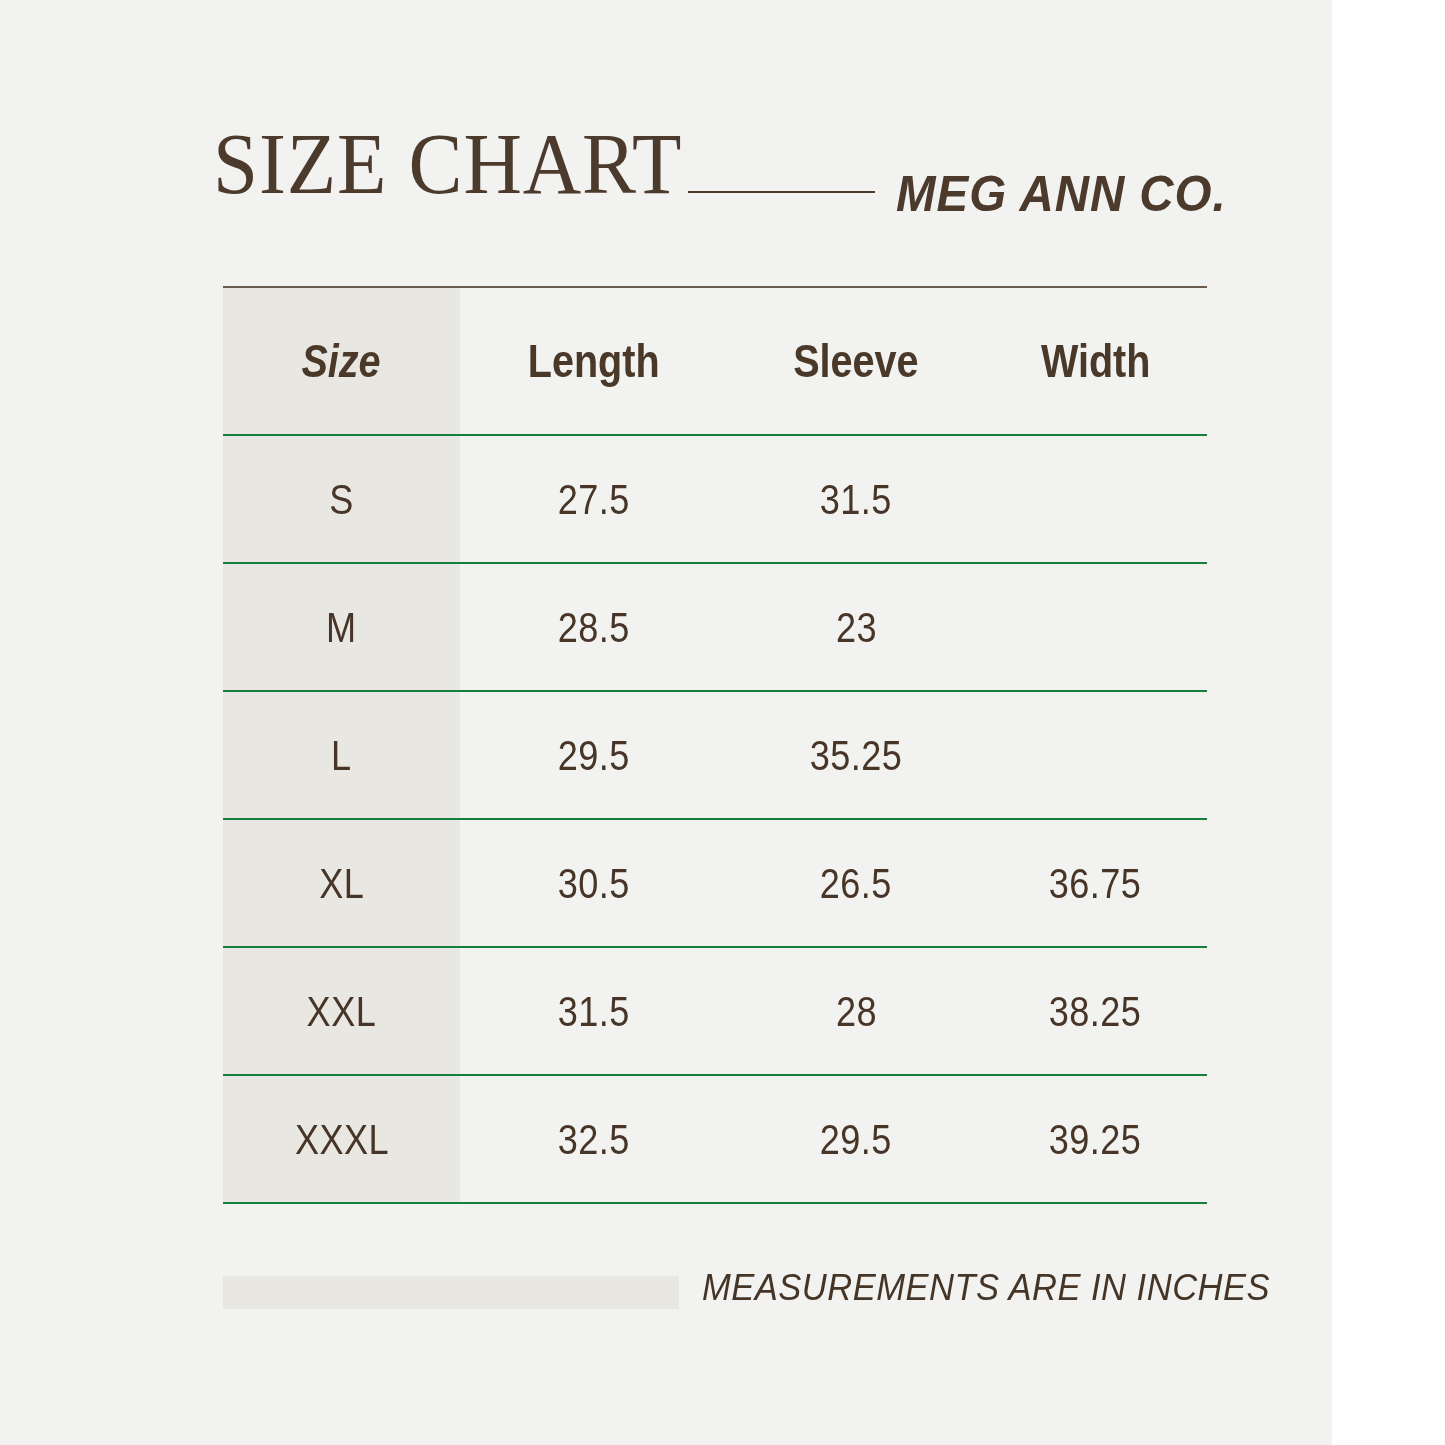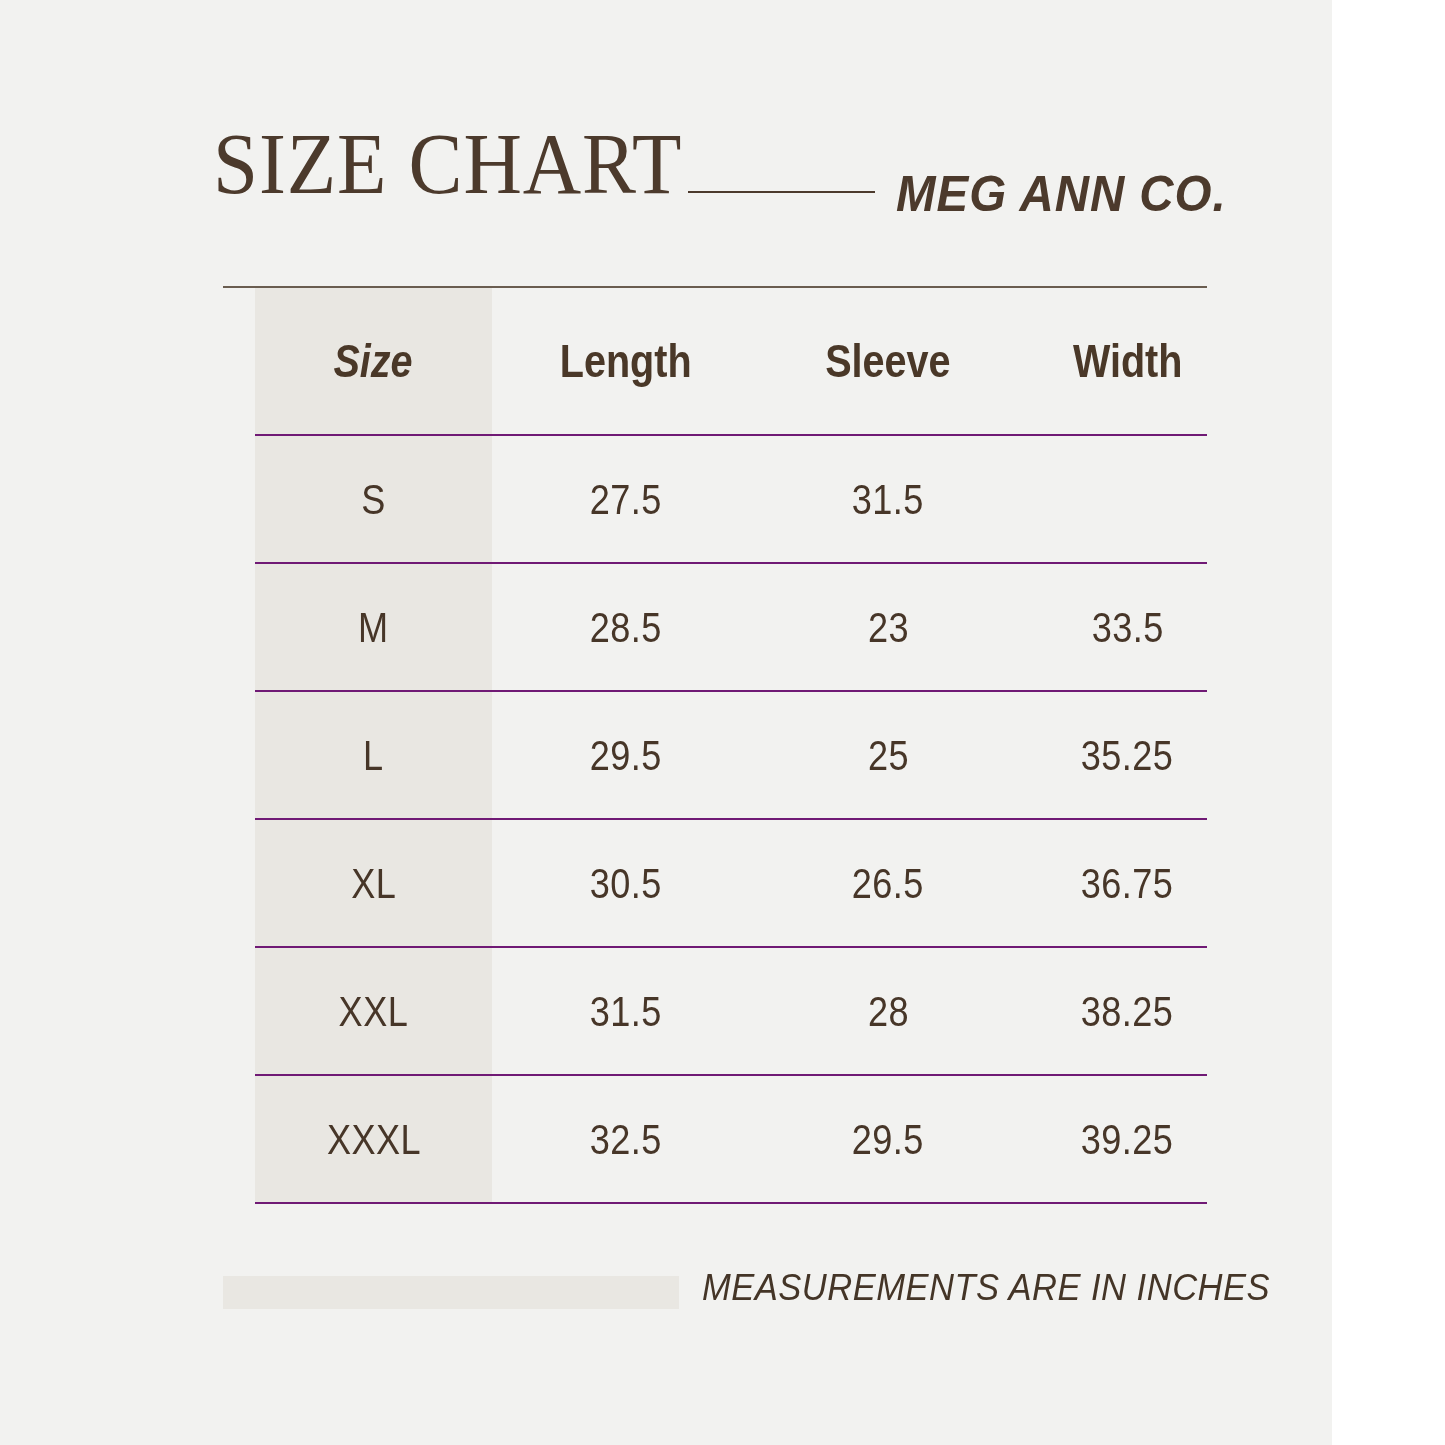--- a/index.html
+++ b/index.html
@@ -30,22 +30,21 @@
     transform:scaleX(0.95);transform-origin:left center;
   }
   
   .size-table{
     position:absolute;left:223px;top:286px;width:984px;
     border-top:2px solid #6a5d50;
   }
   .trow{
     display:grid;
     grid-template-columns:237px 268px 256px 223px;
-    border-bottom:2px solid #701a75;
-    margin-left:32px;
+    border-bottom:2px solid #15803d;
   }
   .trow.header{height:146px;}
   .trow.data{height:126px;}
   .cell{
     display:flex;align-items:center;justify-content:center;
     height:100%;
   }
   .cell.size-col{background:#e9e7e2;}
   .hdr{
     font-size:46px;font-weight:700;color:#4a3828;
@@ -110,34 +109,28 @@
     <div class="trow data">
       <div class="cell size-col">
         <span class="num">M</span>
       </div>
       <div class="cell">
         <span class="num">28.5</span>
       </div>
       <div class="cell">
         <span class="num">23</span>
       </div>
-      <div class="cell">
-        <span class="num">33.5</span>
-      </div>
     </div>
 
     <div class="trow data">
       <div class="cell size-col">
         <span class="num">L</span>
       </div>
       <div class="cell">
         <span class="num">29.5</span>
-      </div>
-      <div class="cell">
-        <span class="num">25</span>
       </div>
       <div class="cell">
         <span class="num">35.25</span>
       </div>
     </div>
 
     <div class="trow data">
       <div class="cell size-col">
         <span class="num">XL</span>
       </div>

